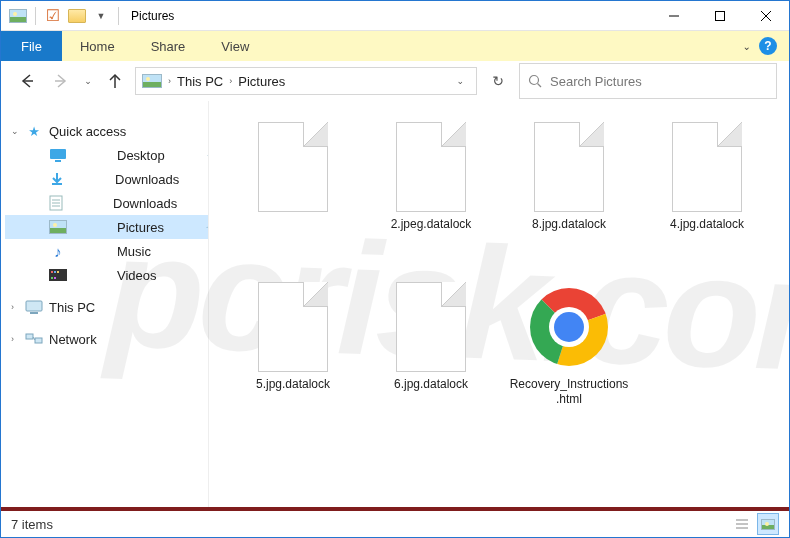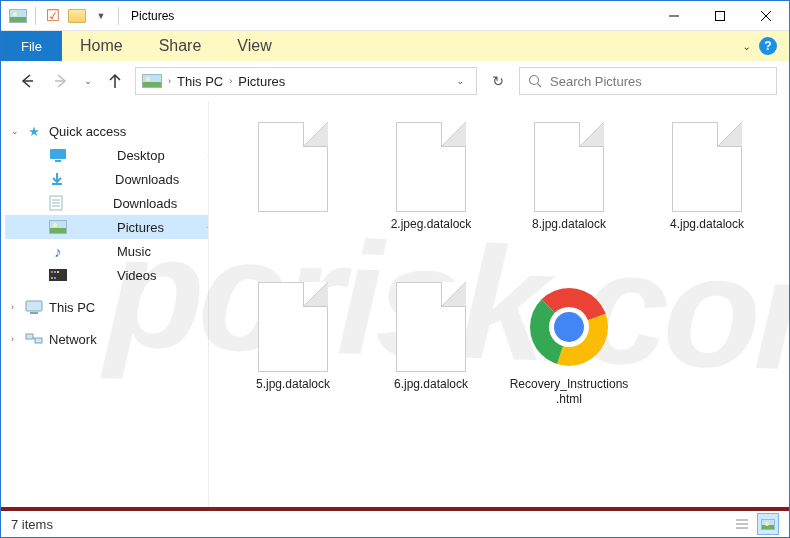--- a/index.html
+++ b/index.html
@@ -10,34 +10,34 @@
 .tb-left { display: flex; align-items: center; gap: 2px; }
 .tb-icon { width: 18px; height: 18px; margin: 0 2px; display: flex; align-items: center; justify-content: center; }
 .tb-sep { width: 1px; height: 18px; background: #d0d0d0; margin: 0 4px; }
 .tb-title { font-size: 12px; margin-left: 8px; color: #000; }
 .tb-controls { margin-left: auto; display: flex; height: 30px; }
 .tb-btn { width: 46px; display: flex; align-items: center; justify-content: center; cursor: default; }
 
 
 .ribbon { height: 30px; display: flex; align-items: stretch; background: #fef9c3; position: relative; }
 .file-tab { background: #1979ca; color: #fff; font-size: 13px; padding: 0 20px; display: flex; align-items: center; }
-.ribbon-tab { font-size: 16px; padding: 0 18px; display: flex; align-items: center; color: #444; }
+.ribbon-tab { font-size: 13px; padding: 0 18px; display: flex; align-items: center; color: #444; }
 .ribbon-right { margin-left: auto; display: flex; align-items: center; gap: 8px; padding-right: 12px; }
 .expand-caret { font-size: 10px; color: #444; }
 .help-circle { width: 18px; height: 18px; border-radius: 50%; background: #1d8fe6; color: #fff; font-size: 12px; font-weight: bold; display: flex; align-items: center; justify-content: center; }
 
 
 .navbar { height: 40px; display: flex; align-items: center; padding: 4px 12px; gap: 6px; }
 .nav-btn { width: 28px; height: 28px; display: flex; align-items: center; justify-content: center; color: #555; }
 .nav-btn.disabled { color: #bbb; }
 .addr { flex: 1; height: 28px; border: 1px solid #d6d6d6; display: flex; align-items: center; padding: 0 6px; gap: 6px; font-size: 13px; color: #222; }
 .addr .triangle { font-size: 9px; color: #555; }
 .addr-drop { color: #555; font-size: 9px; padding: 0 6px; }
 .refresh-btn { width: 30px; height: 28px; border: 0; display: flex; align-items: center; justify-content: center; color: #555; font-size: 14px; }
-.search { width: 258px; height: 28px; border: 1px solid #d6d6d6; display: flex; align-items: center; padding: 0 8px; color: #777; gap: 8px; font-size: 13px; }
+.search { width: 258px; height: 36px; border: 1px solid #d6d6d6; display: flex; align-items: center; padding: 0 8px; color: #777; gap: 8px; font-size: 13px; }
 .search svg { flex-shrink: 0; }
 
 
 .split { display: flex; height: 406px; }
 .sidebar { width: 208px; padding: 10px 0 10px 4px; border-right: 1px solid #eee; overflow: hidden; }
 .side-item { display: flex; align-items: center; height: 24px; font-size: 13px; color: #222; padding-left: 26px; position: relative; }
 .side-item.group { padding-left: 20px; margin-top: 8px; }
 .side-item.child { padding-left: 44px; gap: 44px; }
 .side-item .pin { margin-left: auto; margin-right: 18px; color: #888; font-size: 11px; transform: rotate(45deg); }
 .side-item.selected { background: #cde8ff; }

